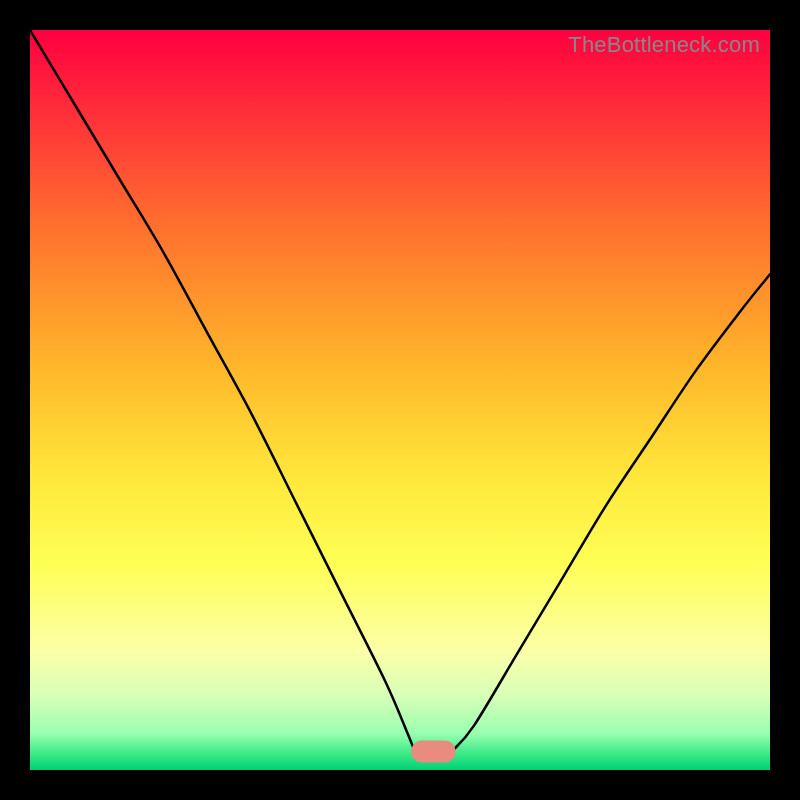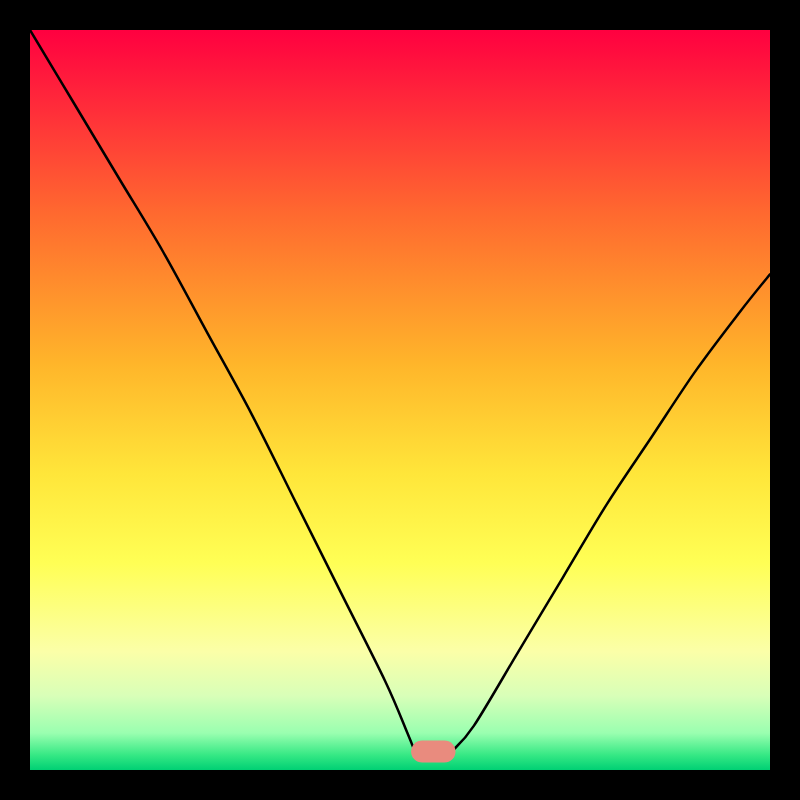--- a/index.html
+++ b/index.html
@@ -42,20 +42,21 @@
     width: 740px;
     height: 740px;
     display: block;
   }
 </style>
 </head>
 <body>
 
 <div class="frame">
   <div class="plot-area">
+    <div class="watermark">TheBottleneck.com</div>
     <svg class="chart" viewBox="0 0 740 740" preserveAspectRatio="none">
       <defs>
         <linearGradient id="bg-grad" x1="0" y1="0" x2="0" y2="1">
             <stop offset="0%" stop-color="#ff0040"></stop>
             <stop offset="10%" stop-color="#ff2a3a"></stop>
             <stop offset="25%" stop-color="#ff6a2f"></stop>
             <stop offset="45%" stop-color="#ffb52a"></stop>
             <stop offset="60%" stop-color="#ffe63a"></stop>
             <stop offset="72%" stop-color="#ffff55"></stop>
             <stop offset="84%" stop-color="#fbffa8"></stop>

